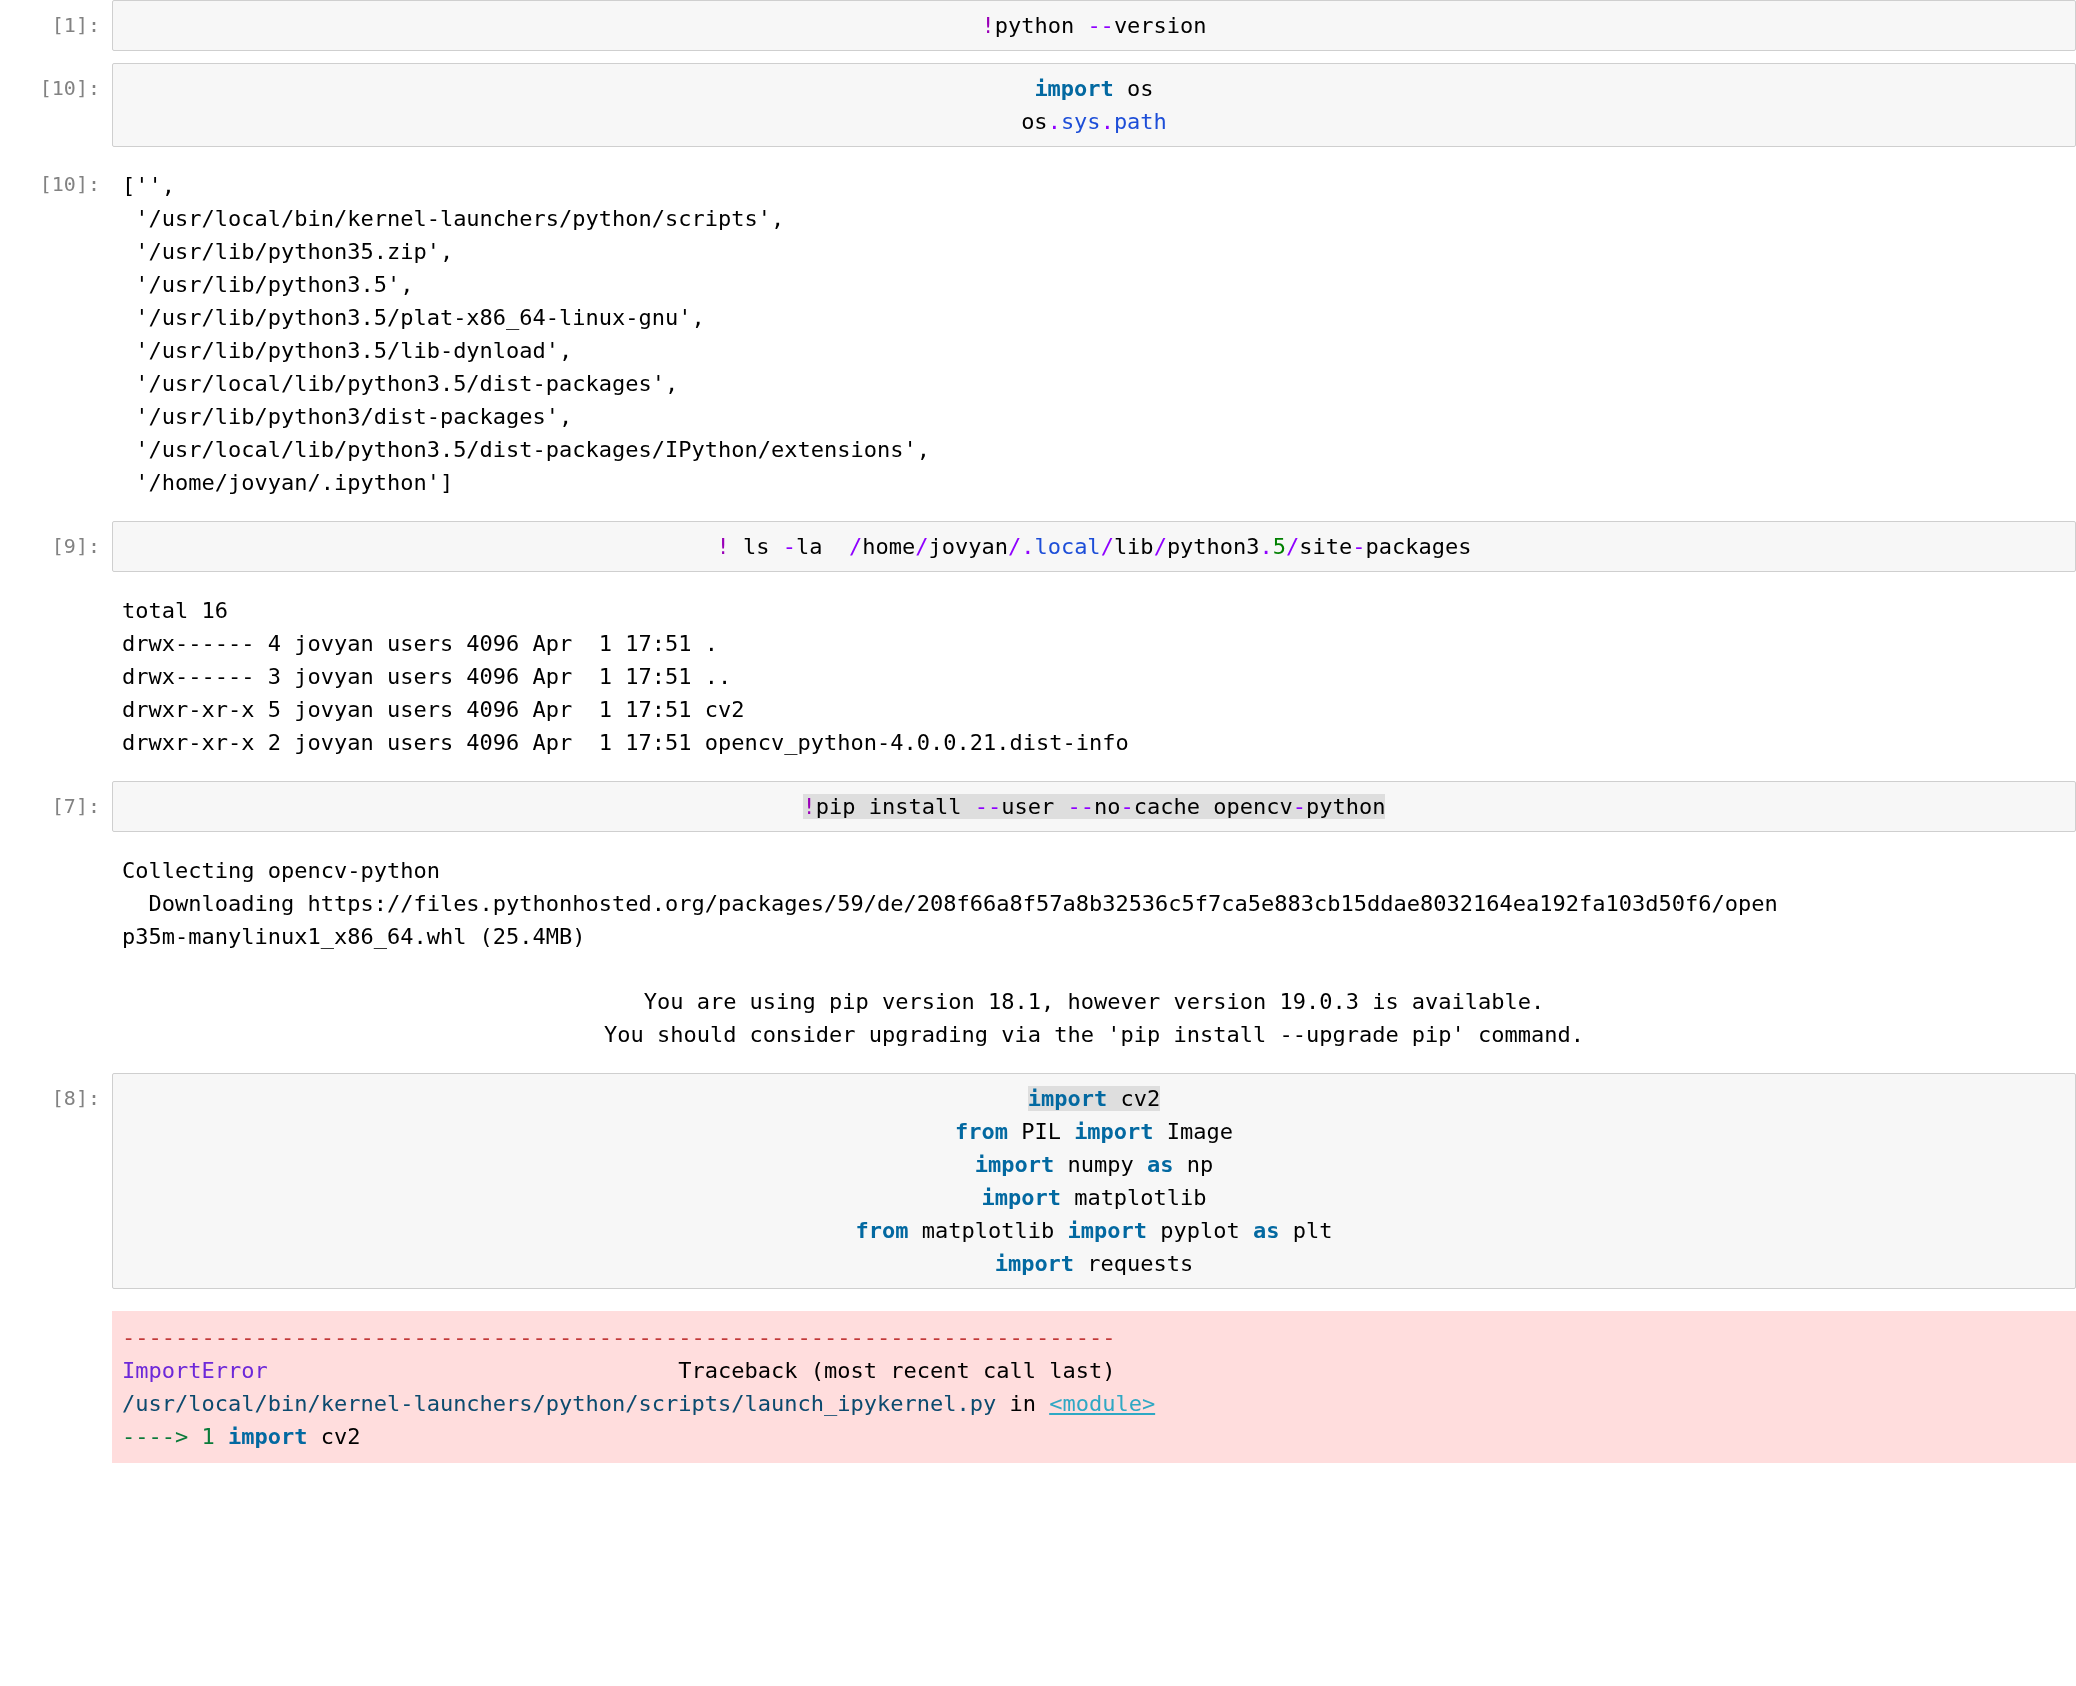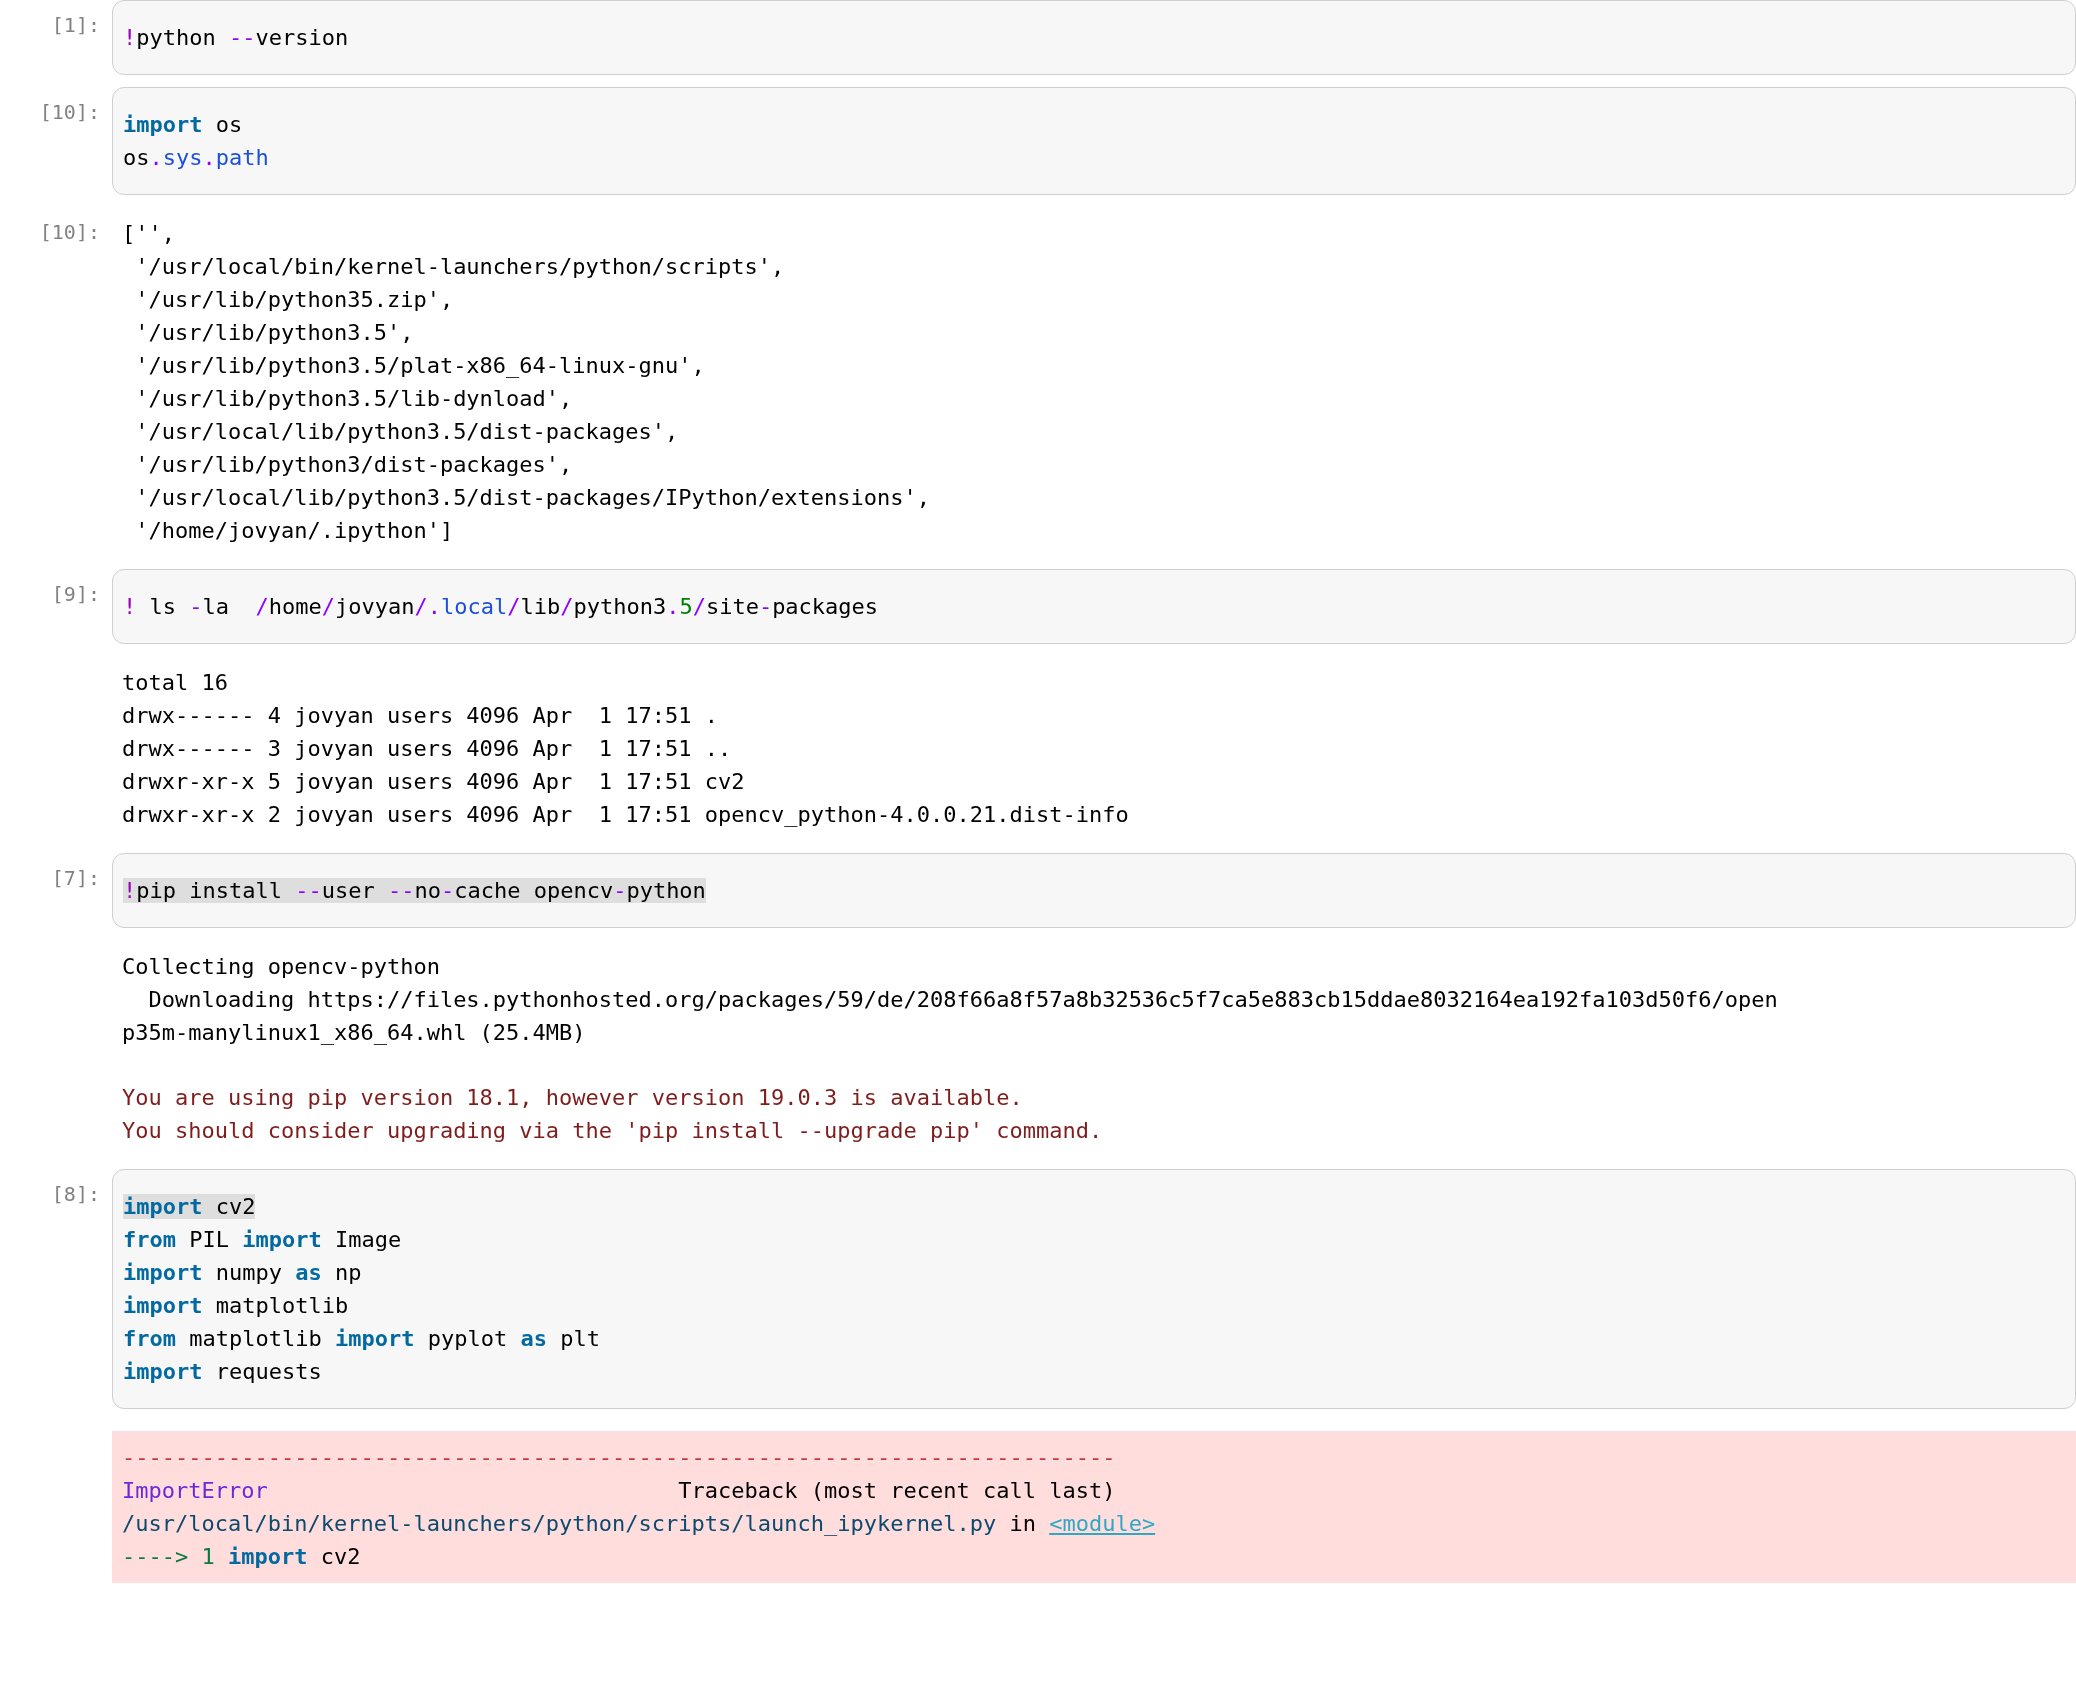--- a/index.html
+++ b/index.html
@@ -25,44 +25,45 @@
       font-size: 20px;
       user-select: none;
     }
     .cell-body {
       flex: 1;
       min-width: 0;
     }
     .input-area {
       background: #f7f7f7;
       border: 1px solid #cfcfcf;
-      border-radius: 12px;
-      padding: 20px 10px;
+      border-radius: 2px;
+      padding: 8px 10px;
       white-space: pre;
       overflow-x: auto;
+      text-align: center;
     }
     .output-area {
       padding: 10px 10px 10px 10px;
       white-space: pre;
       overflow-x: auto;
     }
     .error-area {
       background: #fdd;
       padding: 10px;
       white-space: pre;
       overflow-x: auto;
       margin-top: 10px;
     }
     
     .kw   { color: #0369a1; font-weight: bold; }   
     .nb   { color: #1d4ed8; }                       
     .op   { color: #8f00ff; }                       
     .bang { color: #9a00b8; }                       
     .num  { color: #008000; }
-    .warn { color: #7f1d1d; }
+    .warn { color: #000000; text-align: center; }
     .err-dash { color: #c23838; }
     .err-name { color: #6d28d9; }
     .err-file { color: #0c4a6e; }
     .err-mod  { color: #2fa8c4; text-decoration: underline; }
     .err-arrow{ color: #0a7b3a; }
     .hl { background: #dedede; }
     .bar { font-family: monospace; }
   </style>
 </head>
 <body>

